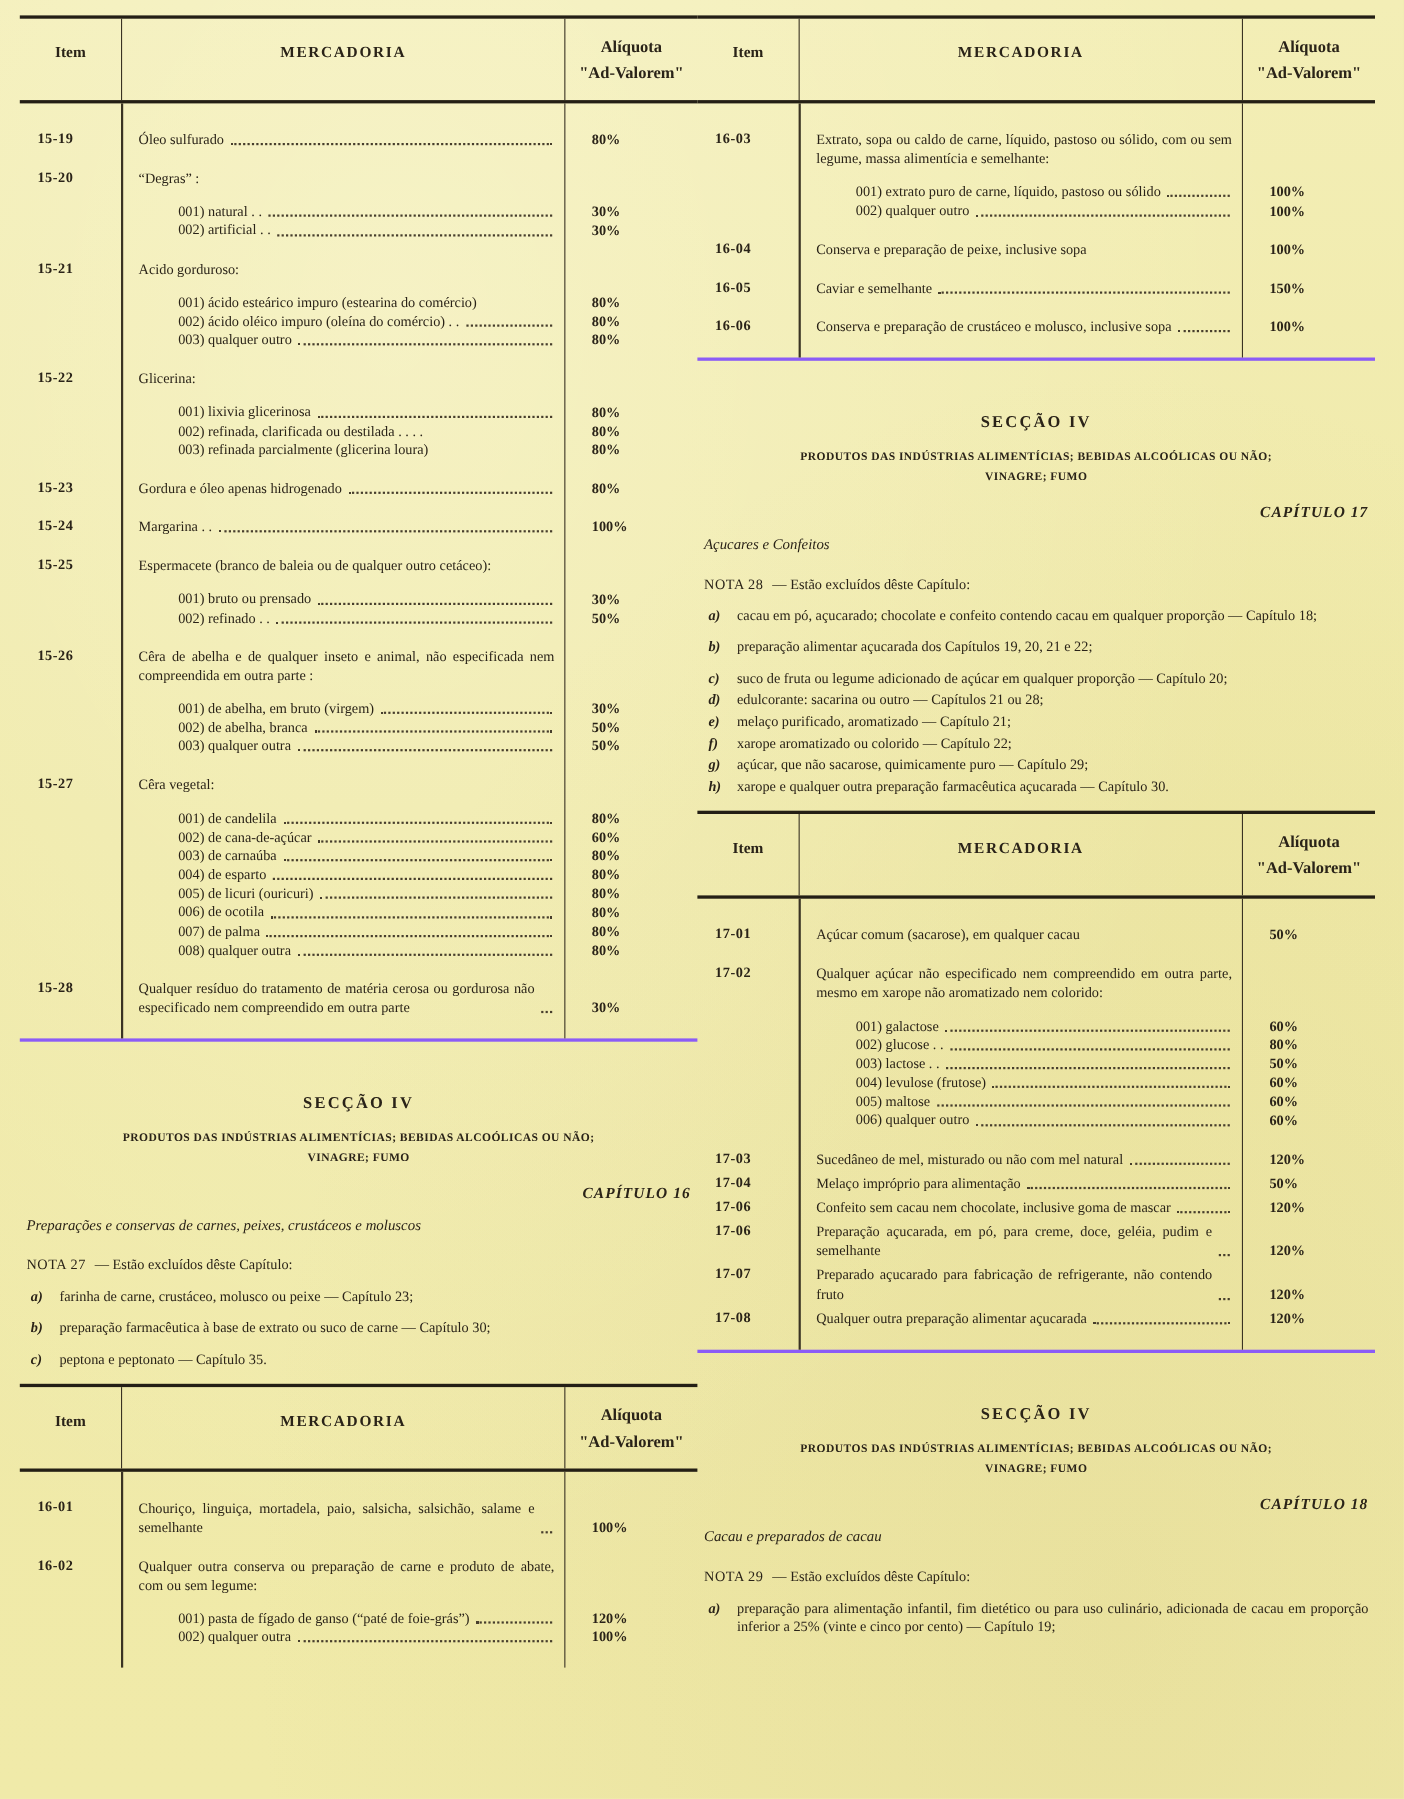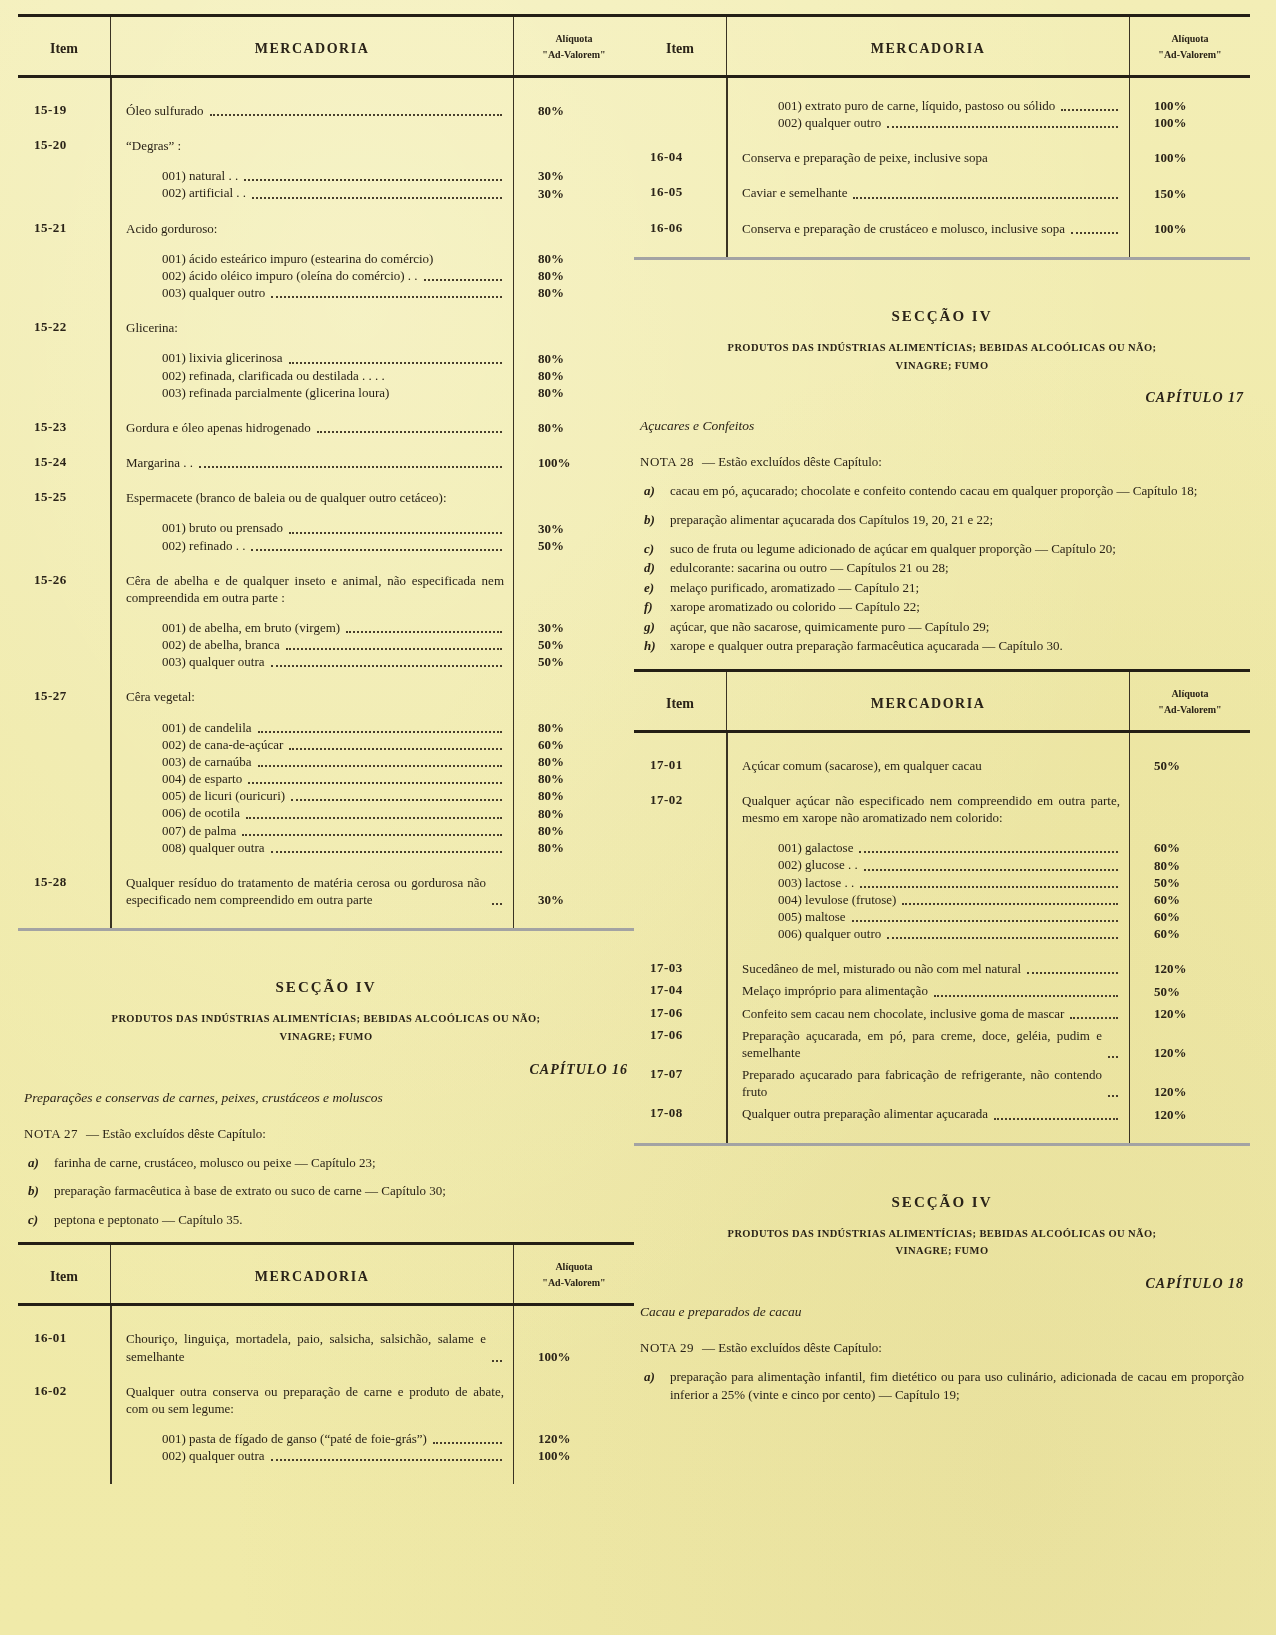--- a/index.html
+++ b/index.html
@@ -18,30 +18,30 @@
   .column{ flex:1; min-width:0; }
 
   
   .tariff-table{ margin-bottom:26px; }
   .tt-header{
     display:grid; grid-template-columns:92px 1fr 120px;
     border-top:3px solid #241f15; border-bottom:3px solid #241f15;
   }
   .tt-h{ text-align:center; font-weight:bold; font-size:14px; padding:24px 4px 12px; }
   .tt-h-merc{ border-left:1.5px solid #3a3323; border-right:1.5px solid #3a3323; letter-spacing:1.5px; }
-  .tt-h-aliq{ font-size:10px; padding-top:14px; }
+  .tt-h-aliq{ font-size:15px; padding-top:14px; }
   .tt-h-aliq div{ line-height:1.6; }
 
   .tt-body{ position:relative; padding:6px 0 20px; }
   .tt-body::before, .tt-body::after{
     content:""; position:absolute; top:0; bottom:0; width:1.5px; background:#3a3323;
   }
   .tt-body::before{ left:92px; }
   .tt-body::after{ right:120px; }
-  .tt-closed .tt-body{ border-bottom:3px solid #a3a3a3; }
+  .tt-closed .tt-body{ border-bottom:3px solid #8b5cf6; }
 
   .tt-line{ display:grid; grid-template-columns:92px 1fr 120px; }
   .tt-row-start{ margin-top:18px; }
   .tt-row-compact{ margin-top:5px; }
   .tt-gap{ margin-top:13px; }
   .tt-item{ font-weight:bold; font-size:13px; padding-left:16px; letter-spacing:0.5px; }
   .tt-merc{
     padding:0 10px 0 16px; display:flex; align-items:baseline;
     font-size:13px; line-height:1.32; text-align:justify;
   }
@@ -451,20 +451,27 @@
       <div class="tariff-table tt-closed">
         <div class="tt-header">
           <div class="tt-h tt-h-item">Item</div>
           <div class="tt-h tt-h-merc">MERCADORIA</div>
           <div class="tt-h tt-h-aliq">
             <div>Alíquota</div>
             <div>"Ad-Valorem"</div>
           </div>
         </div>
         <div class="tt-body">
+          <div class="tt-line tt-row-start">
+            <div class="tt-item">16-03</div>
+            <div class="tt-merc">
+              <span class="tt-text">Extrato, sopa ou caldo de carne, líquido, pastoso ou sólido, com ou sem legume, massa alimentícia e semelhante:</span>
+            </div>
+            <div class="tt-rate"></div>
+          </div>
           <div class="tt-line tt-gap">
             <div class="tt-item"></div>
             <div class="tt-merc ind">
               <span class="tt-text">001) extrato puro de carne, líquido, pastoso ou sólido</span>
               <span class="dots"></span>
             </div>
             <div class="tt-rate">
               <span class="rate-value">100%</span>
             </div>
           </div>

